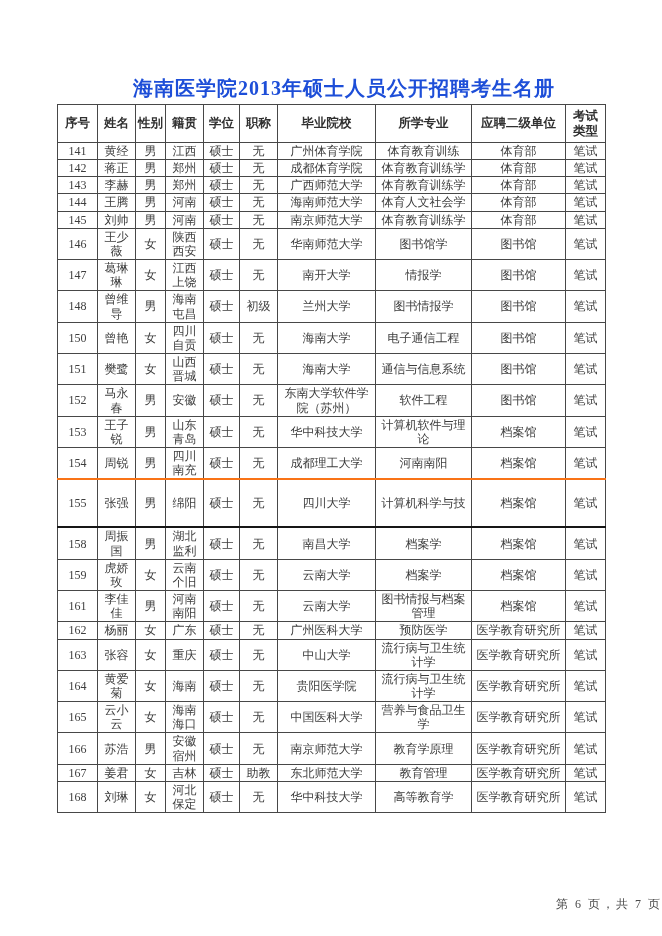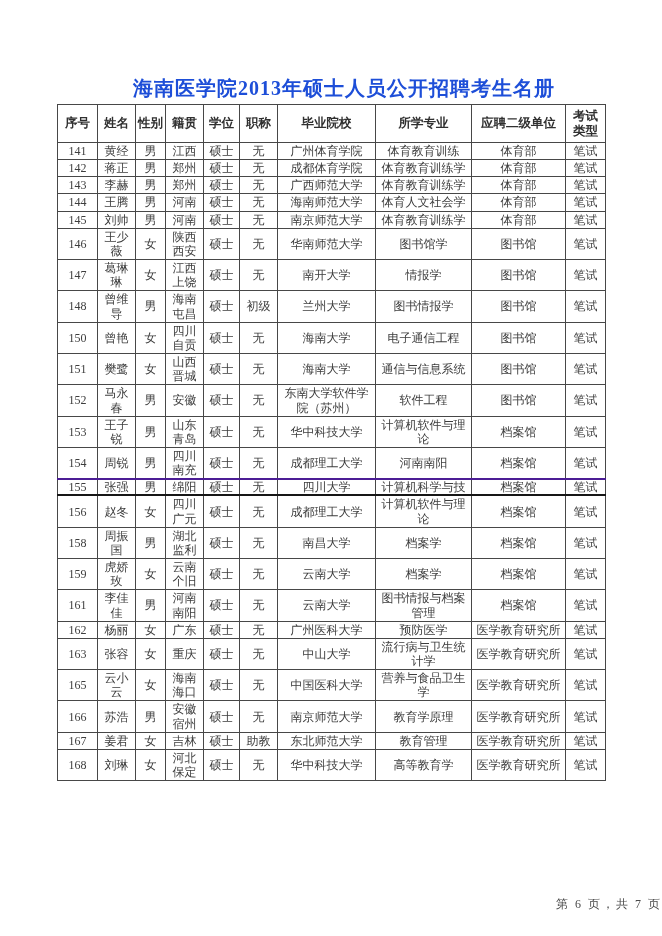--- a/index.html
+++ b/index.html
@@ -29,22 +29,22 @@
     text-align:center;vertical-align:middle;
     padding:1px 2px;line-height:1.18;
     box-sizing:border-box;overflow:hidden;
     word-break:break-all;
     color:var(--text);
   }
   table.roster thead th{
     font-weight:bold;height:38px;font-size:12.5px;color:#303030;
   }
   table.roster tr.clipped td{
-    height:15px;white-space:nowrap;padding:0 2px;
-    border-top:2px solid #4c1d95;
+    height:15px;white-space:nowrap;padding:16px 2px;
+    border-top:2px solid #f97316;
     border-bottom:2px solid #161616;
   }
   .page-footer{
     position:absolute;top:896px;left:0;width:100%;
     text-align:right;font-size:12px;letter-spacing:2px;color:#4a4a4a;
   }
 </style>
 </head>
 <body>
 
@@ -242,32 +242,20 @@
           <td>男</td>
           <td>绵阳</td>
           <td>硕士</td>
           <td>无</td>
           <td>四川大学</td>
           <td>计算机科学与技</td>
           <td>档案馆</td>
           <td>笔试</td>
         </tr>
         <tr>
-          <td>156</td>
-          <td>赵冬</td>
-          <td>女</td>
-          <td>四川广元</td>
-          <td>硕士</td>
-          <td>无</td>
-          <td>成都理工大学</td>
-          <td>计算机软件与理论</td>
-          <td>档案馆</td>
-          <td>笔试</td>
-        </tr>
-        <tr>
           <td>158</td>
           <td>周振国</td>
           <td>男</td>
           <td>湖北监利</td>
           <td>硕士</td>
           <td>无</td>
           <td>南昌大学</td>
           <td>档案学</td>
           <td>档案馆</td>
           <td>笔试</td>
@@ -309,20 +297,32 @@
           <td>笔试</td>
         </tr>
         <tr>
           <td>163</td>
           <td>张容</td>
           <td>女</td>
           <td>重庆</td>
           <td>硕士</td>
           <td>无</td>
           <td>中山大学</td>
+          <td>流行病与卫生统计学</td>
+          <td>医学教育研究所</td>
+          <td>笔试</td>
+        </tr>
+        <tr>
+          <td>164</td>
+          <td>黄爱菊</td>
+          <td>女</td>
+          <td>海南</td>
+          <td>硕士</td>
+          <td>无</td>
+          <td>贵阳医学院</td>
           <td>流行病与卫生统计学</td>
           <td>医学教育研究所</td>
           <td>笔试</td>
         </tr>
         <tr>
           <td>165</td>
           <td>云小云</td>
           <td>女</td>
           <td>海南海口</td>
           <td>硕士</td>

